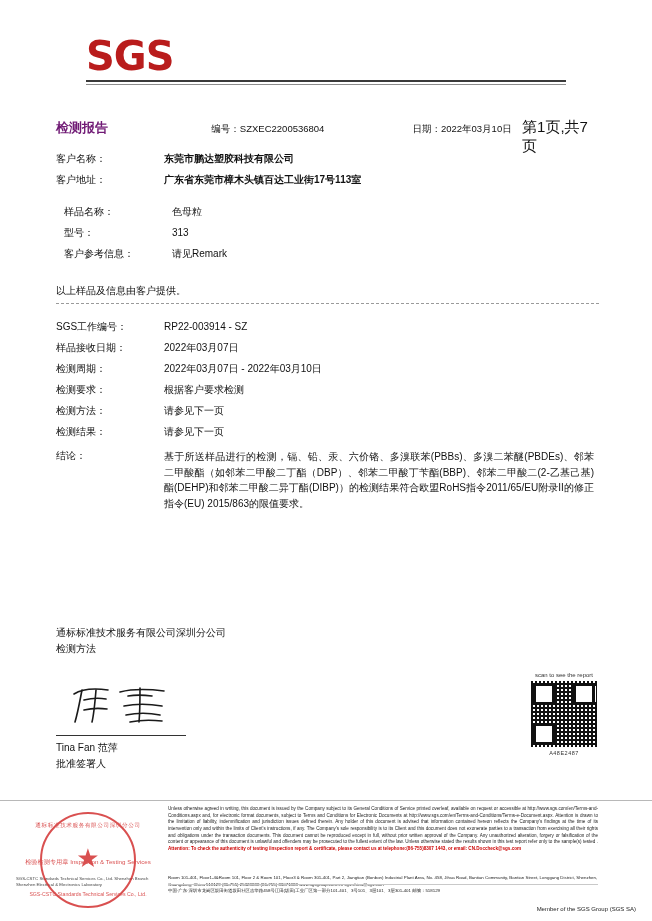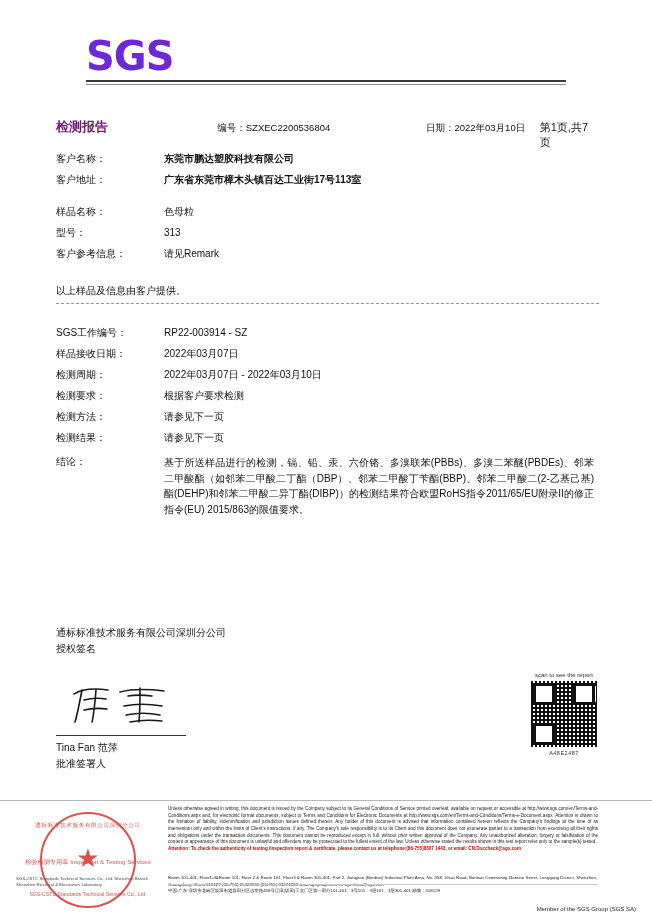--- a/index.html
+++ b/index.html
@@ -24,21 +24,21 @@
     left: 86px;
     top: 36px;
     width: 110px;
     height: 40px;
   }
   .logo-text {
     font-family: "DejaVu Sans", sans-serif;
     font-weight: bold;
     font-size: 40px;
     letter-spacing: -1px;
-    color: #6d28d9;
+    color: #b91c1c;
     line-height: 40px;
   }
   .logo-rule {
     position: absolute;
     left: 86px;
     top: 80px;
     width: 480px;
     height: 2px;
     background: #3a3a3a;
   }
@@ -70,21 +70,21 @@
     font-size: 9.5px;
     color: #111;
     width: 220px;
   }
   .doc-date {
     font-size: 9.5px;
     color: #111;
     width: 120px;
   }
   .doc-pages {
-    font-size: 11px;
+    font-size: 15px;
     color: #111;
   }
 
   
   .fields {
     position: absolute;
     left: 56px;
     width: 545px;
   }
   .frow {
@@ -358,40 +358,40 @@
     <div class="frow">
       <div class="flabel">客户名称：</div>
       <div class="fvalue bold">东莞市鹏达塑胶科技有限公司</div>
     </div>
     <div class="frow">
       <div class="flabel">客户地址：</div>
       <div class="fvalue bold">广东省东莞市樟木头镇百达工业街17号113室</div>
     </div>
   </div>
 
-  <div class="fields" style="top:205px;">
+  <div class="fields" style="top:205px;margin-left:8px;">
     <div class="frow">
       <div class="flabel">样品名称：</div>
       <div class="fvalue">色母粒</div>
     </div>
     <div class="frow">
       <div class="flabel">型号：</div>
       <div class="fvalue">313</div>
     </div>
     <div class="frow">
       <div class="flabel">客户参考信息：</div>
       <div class="fvalue">请见Remark</div>
     </div>
   </div>
 
   <div class="note-line" style="top:284px;">以上样品及信息由客户提供。</div>
 
   <div class="dashed" style="top:303px;"></div>
 
-  <div class="fields" style="top:320px;margin-top:6px;">
+  <div class="fields" style="top:320px;">
     <div class="frow">
       <div class="flabel">SGS工作编号：</div>
       <div class="fvalue">RP22-003914 - SZ</div>
     </div>
     <div class="frow">
       <div class="flabel">样品接收日期：</div>
       <div class="fvalue">2022年03月07日</div>
     </div>
     <div class="frow">
       <div class="flabel">检测周期：</div>
@@ -410,21 +410,21 @@
       <div class="fvalue">请参见下一页</div>
     </div>
     <div class="frow" style="margin-top:10px;">
       <div class="flabel">结论：</div>
       <div class="concl-text" style="width:430px;">基于所送样品进行的检测，镉、铅、汞、六价铬、多溴联苯(PBBs)、多溴二苯醚(PBDEs)、邻苯二甲酸酯（如邻苯二甲酸二丁酯（DBP）、邻苯二甲酸丁苄酯(BBP)、邻苯二甲酸二(2-乙基己基)酯(DEHP)和邻苯二甲酸二异丁酯(DIBP)）的检测结果符合欧盟RoHS指令2011/65/EU附录II的修正指令(EU) 2015/863的限值要求。</div>
     </div>
   </div>
 
   <div class="sig-block">
     <div>通标标准技术服务有限公司深圳分公司</div>
-    <div>授权签名</div>
+    <div>检测方法</div>
   </div>
 
   <div class="sig-img">
     <svg viewBox="0 0 110 46" width="110" height="46" aria-hidden="true">
       <g fill="none" stroke="#1a1a1a" stroke-width="1.6" stroke-linecap="round">
         <path d="M6 12 C14 7, 26 6, 40 8"></path>
         <path d="M14 8 C12 18, 10 30, 7 40"></path>
         <path d="M16 18 C24 16, 32 16, 38 17"></path>
         <path d="M16 28 C24 26, 32 26, 39 27"></path>
         <path d="M28 8 C27 20, 26 32, 24 40"></path>

